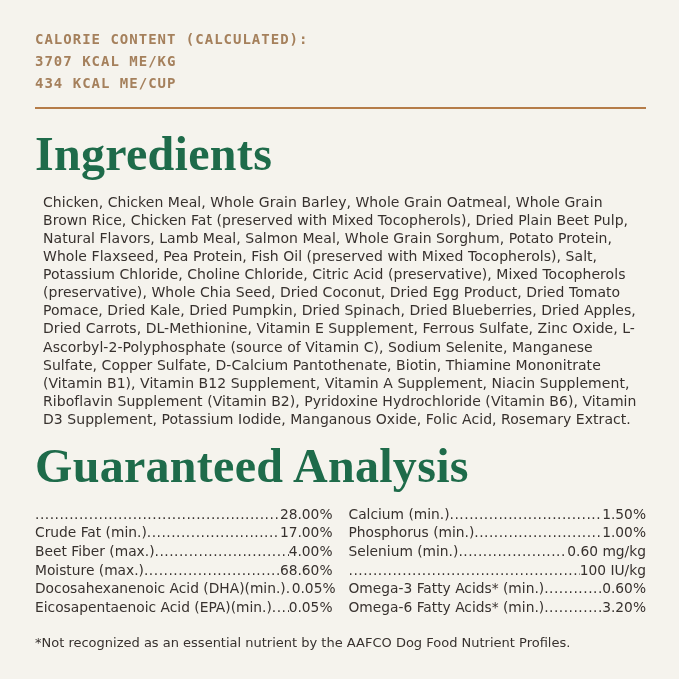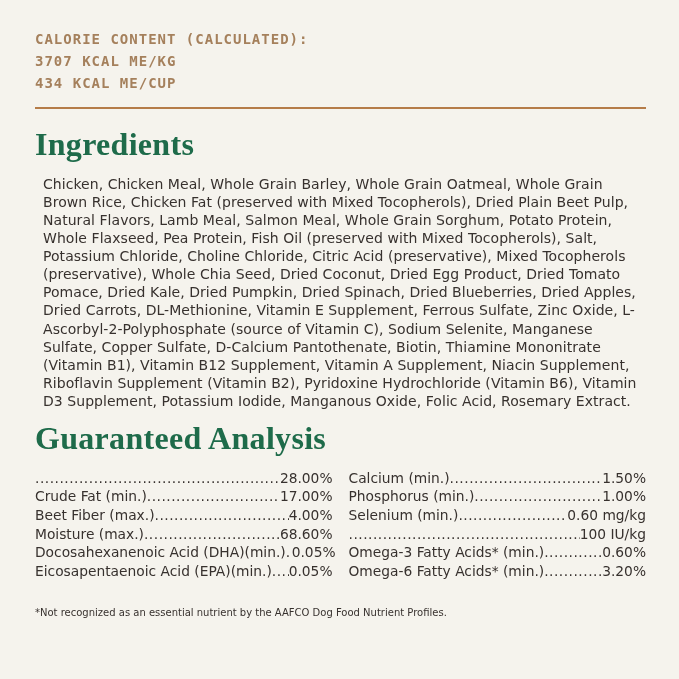--- a/index.html
+++ b/index.html
@@ -24,21 +24,21 @@
     margin-bottom: 13px;
   }
   .divider {
     height: 0;
     border-top: 2px solid #b57c48;
     margin: 0 0 18px 0;
   }
   .section-heading {
     font-family: "Liberation Serif", "DejaVu Serif", serif;
     font-weight: 700;
-    font-size: 32px;
+    font-size: 48px;
     line-height: 1.12;
     letter-spacing: 0.3px;
     color: #1e6b4a;
     margin: 0 0 12px 0;
   }
   .ingredients-text {
     font-size: 14px;
     line-height: 18.1px;
     letter-spacing: 0.05px;
     margin: 0 0 11px 8px;
@@ -64,23 +64,23 @@
     flex: 1 1 auto;
     overflow: hidden;
     min-width: 6px;
   }
   .ga-dots::after {
     content: "....................................................................................";
     letter-spacing: 0.5px;
   }
   .ga-value { flex: 0 0 auto; }
   .footnote {
-    font-size: 10px;
+    font-size: 13px;
     line-height: 17px;
-    margin: 24px 0 0 0;
+    margin: 18px 0 0 0;
     white-space: nowrap;
   }
 </style>
 </head>
 <body>
 
 <div class="page">
 
   <div class="calorie-block">
     <div>CALORIE CONTENT (CALCULATED):</div>

